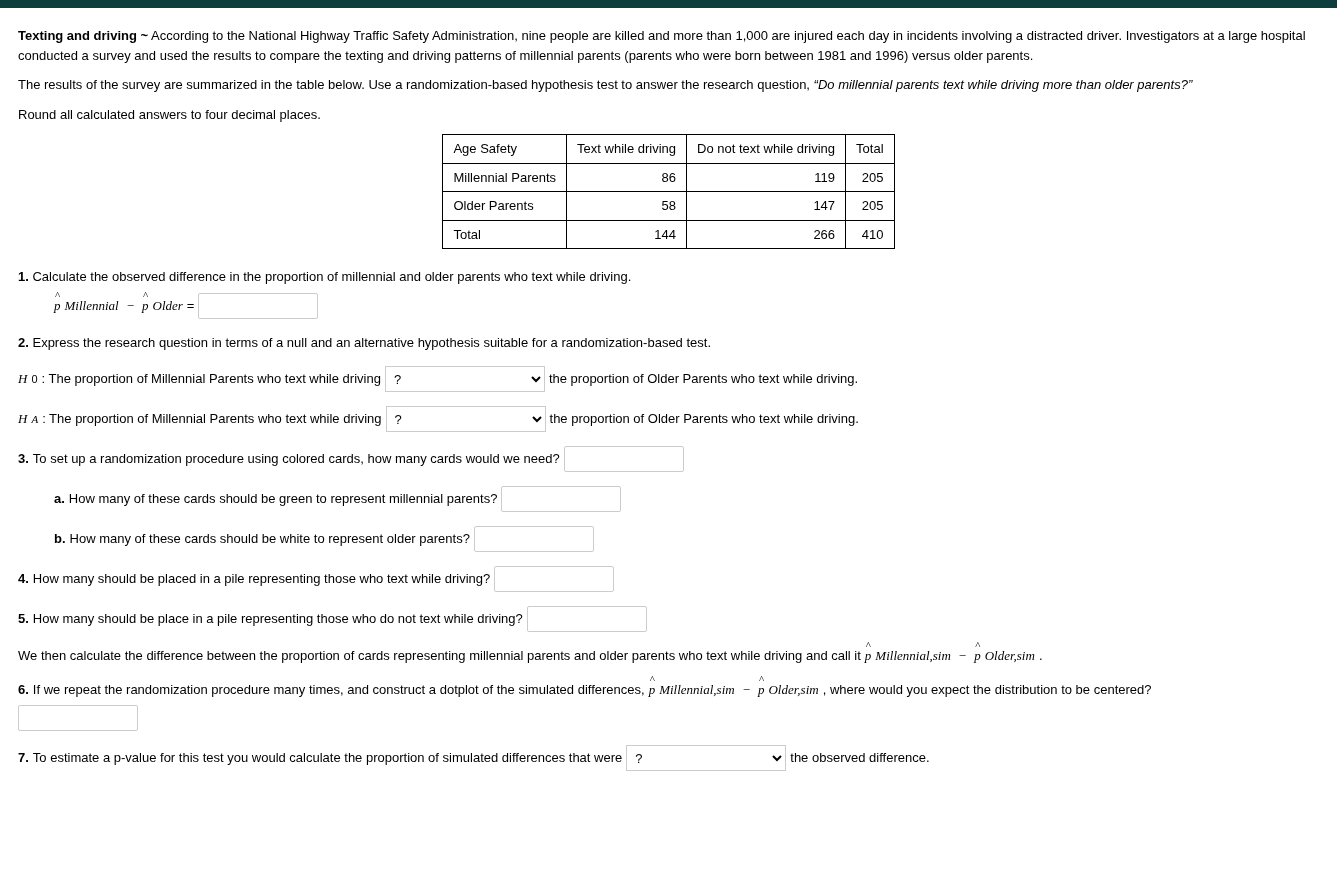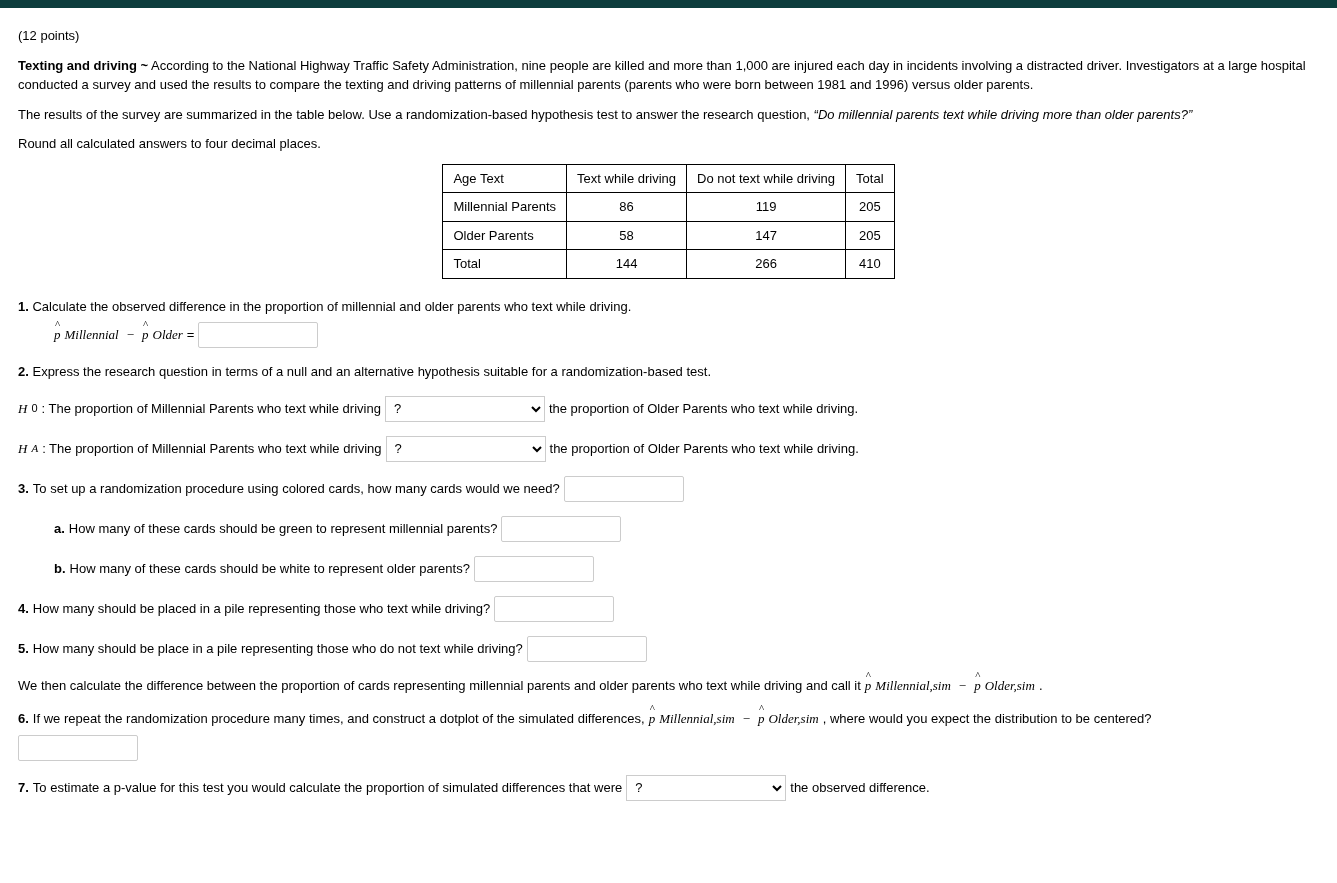--- a/index.html
+++ b/index.html
@@ -24,21 +24,21 @@
     border-collapse: collapse;
     margin: 10px auto 18px auto;
   }
   .data-table td, .data-table th {
     border: 1px solid #000;
     padding: 4px 10px;
     font-size: 13px;
     font-weight: normal;
     text-align: left;
   }
-  .data-table td.center { text-align: center; }
+  .data-table td.center { text-align: right; }
   .question {
     margin: 10px 0 14px 0;
   }
   .subq {
     margin: 10px 0 14px 36px;
   }
   input[type="text"] {
     border: 1px solid #ccc;
     border-radius: 2px;
     padding: 4px 6px;
@@ -87,38 +87,37 @@
   .h0sub { font-size: 11px; vertical-align: sub; }
   .flexline { display: flex; align-items: center; flex-wrap: wrap; gap: 4px; }
 </style>
 </head>
 <body>
 
 <div class="topbar"></div>
 
 <div class="content">
 
-  <p>(12 points)</p>
 
   <p>
     <span class="bold">Texting and driving ~</span>
     <span>According to the National Highway Traffic Safety Administration, nine people are killed and more than 1,000 are injured each day in incidents involving a distracted driver. Investigators at a large hospital conducted a survey and used the results to compare the texting and driving patterns of millennial parents (parents who were born between 1981 and 1996) versus older parents.</span>
   </p>
 
   <p>
     <span>The results of the survey are summarized in the table below. Use a randomization-based hypothesis test to answer the research question, </span>
     <span class="italic">“Do millennial parents text while driving more than older parents?”</span>
   </p>
 
   <p>Round all calculated answers to four decimal places.</p>
 
   <table class="data-table">
     <tbody>
         <tr>
-      <td>Age Text</td>
+      <td>Age Safety</td>
       <td>Text while driving</td>
       <td>Do not text while driving</td>
       <td>Total</td>
     </tr>
     <tr>
       <td>Millennial Parents</td>
       <td class="center">86</td>
       <td class="center">119</td>
       <td class="center">205</td>
     </tr>

